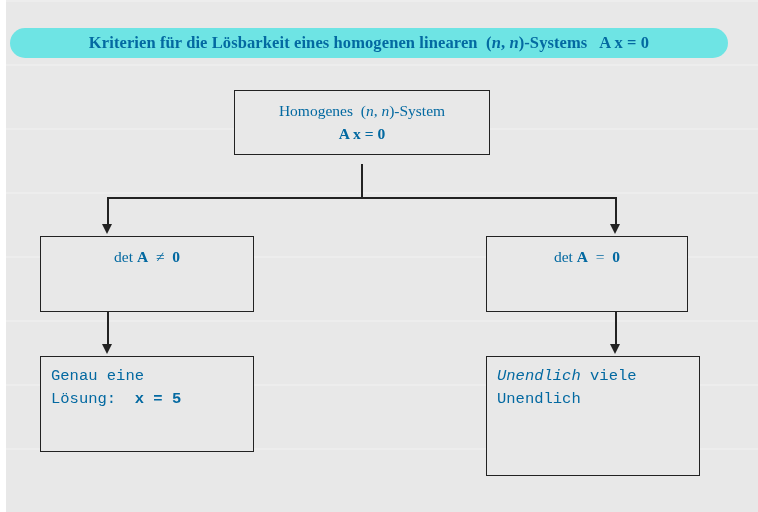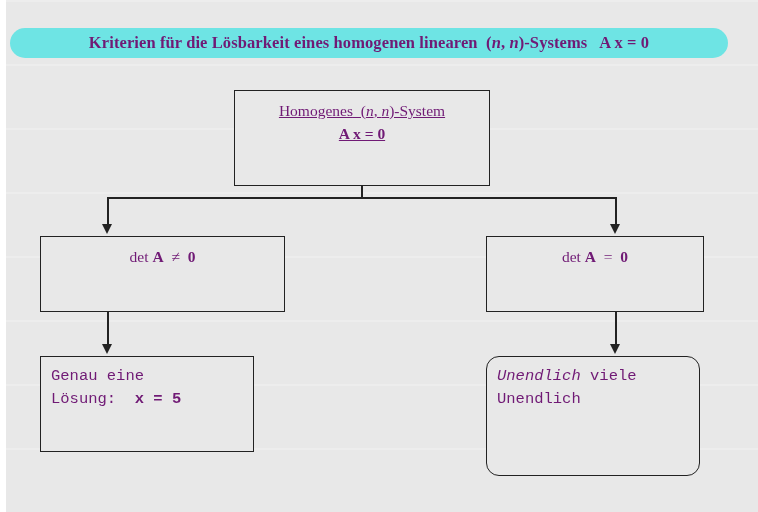--- a/index.html
+++ b/index.html
@@ -7,21 +7,21 @@
     padding: 0;
     background: #ffffff;
   }
   #page {
     position: relative;
     width: 758px;
     height: 512px;
     background: #e8e8e8;
     overflow: hidden;
     font-family: "Liberation Serif", serif;
-    color: #701a75;
+    color: #0369a1;
   }
   
   #page::before {
     content: "";
     position: absolute;
     inset: 0;
     background: repeating-linear-gradient(
       to bottom,
       rgba(255,255,255,0.22) 0px,
       rgba(255,255,255,0.22) 2px,
@@ -69,25 +69,25 @@
     z-index: 4;
     font-size: 15.5px;
     line-height: 1.5;
   }
   .box .inner {
     padding: 8px 10px;
   }
   .center { text-align: center; }
   .left { text-align: left; font-family: Liberation Mono, monospace; }
 
-  .b-top   { left: 234px; top: 90px;  width: 256px; height: 96px; text-decoration: underline; }
-  .b-left1 { left: 40px;  top: 236px; width: 245px; height: 76px; }
-  .b-right1{ left: 486px; top: 236px; width: 218px; height: 76px; }
+  .b-top   { left: 234px; top: 90px;  width: 256px; height: 65px; }
+  .b-left1 { left: 40px;  top: 236px; width: 214px; height: 76px; }
+  .b-right1{ left: 486px; top: 236px; width: 202px; height: 76px; }
   .b-left2 { left: 40px;  top: 356px; width: 214px; height: 96px; }
-  .b-right2{ left: 486px; top: 356px; width: 214px; height: 120px; border-radius: 13px; }
+  .b-right2{ left: 486px; top: 356px; width: 214px; height: 120px; }
 
   .it { font-style: italic; }
   .bold { font-weight: bold; }
 
   
   .ln {
     position: absolute;
     background: #222222;
     z-index: 3;
   }

